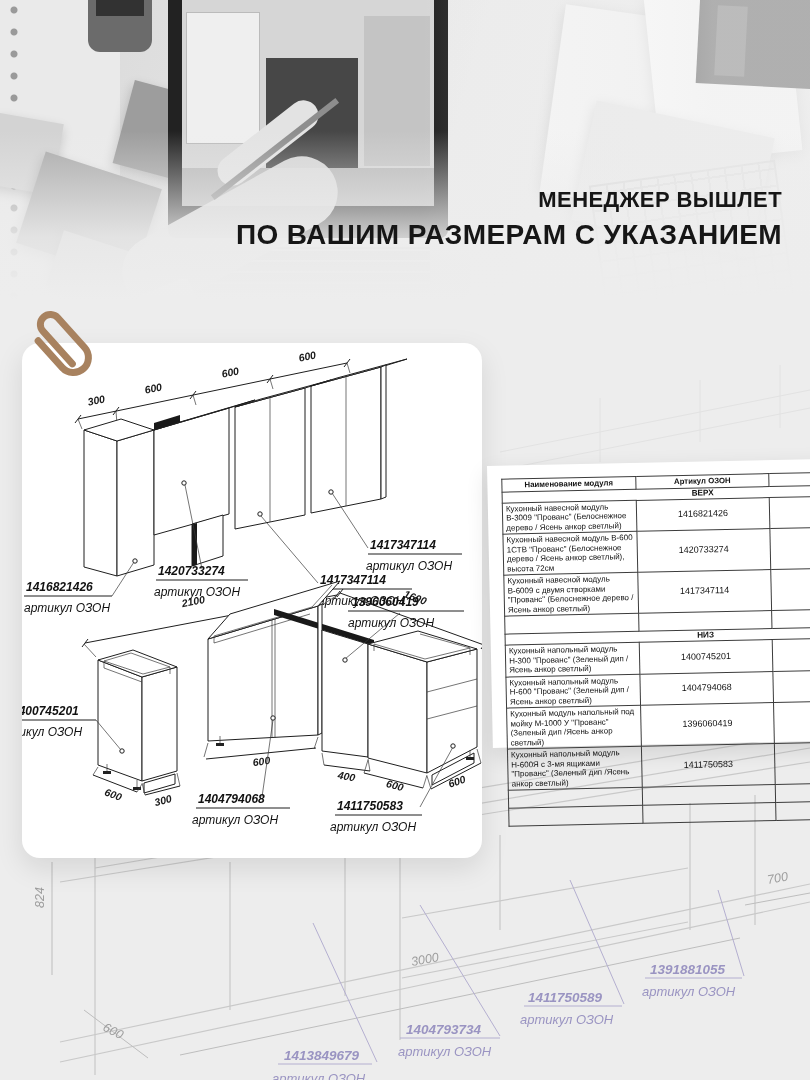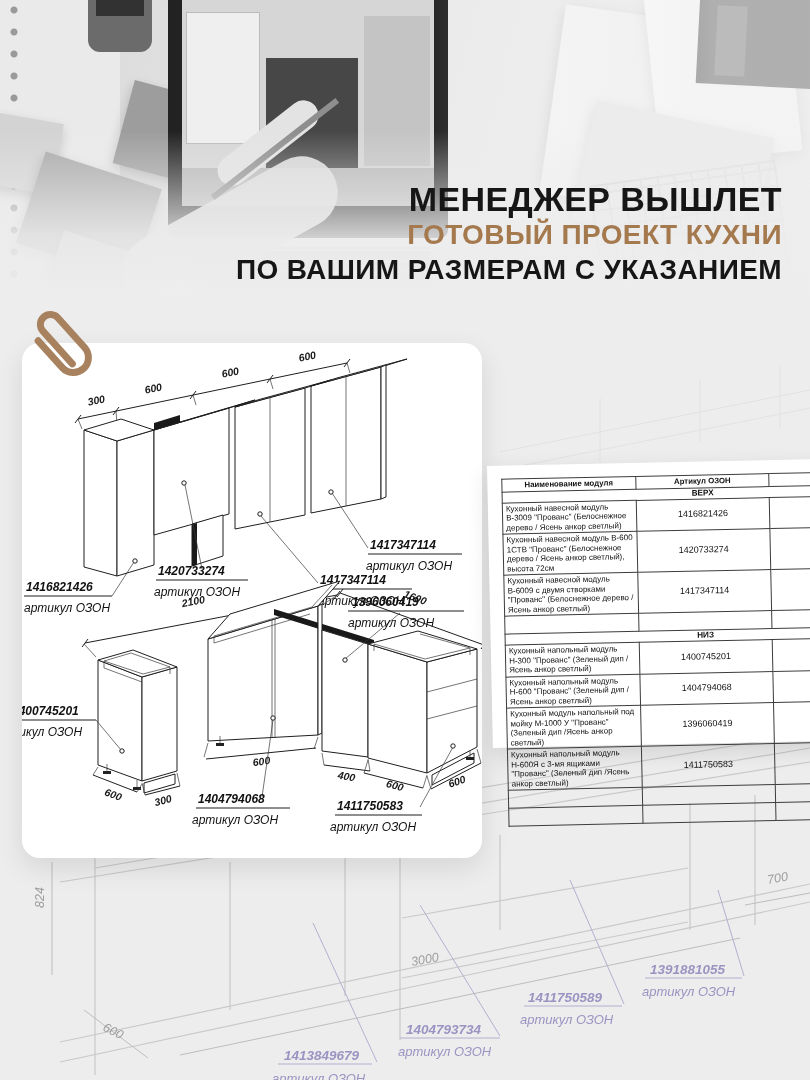--- a/index.html
+++ b/index.html
@@ -46,21 +46,21 @@
       background:repeating-linear-gradient(90deg,rgba(0,0,0,0) 0 15px,#c9c9c9 15px 17px),
                  repeating-linear-gradient(0deg,rgba(0,0,0,0) 0 15px,#c9c9c9 15px 17px);opacity:.65;}
   #dark-frame{left:698px;top:-6px;width:116px;height:92px;background:#3d3d3d;transform:rotate(3deg);}
   #frame-streak{left:716px;top:6px;width:30px;height:70px;background:#6e6e6e;transform:rotate(3deg);opacity:.7;}
   #hero-fade{left:0;top:0;width:810px;height:312px;background:
      linear-gradient(180deg,rgba(237,237,237,0) 42%,rgba(237,237,237,.85) 76%,#ededed 96%),
      linear-gradient(90deg,rgba(237,237,237,0) 52%,rgba(237,237,237,.65) 88%);}
   
   #headline{right:28px;top:182px;text-align:right;line-height:35px;color:#161616;
      font-weight:700;letter-spacing:.4px;}
-  #headline .l1{font-size:34px;}
+  #headline .l1{font-size:22px;}
   #headline .l2{font-size:28px;font-weight:800;}
   #headline .l3,#headline .l4{font-size:28px;}
   
   #card{left:22px;top:343px;width:460px;height:515px;background:#fff;border-radius:18px;
      box-shadow:0 10px 28px rgba(0,0,0,.10);overflow:hidden;}
   #clip{left:24px;top:298px;width:78px;height:84px;z-index:6;}
   svg text.dim{font-size:10.5px;font-style:italic;font-weight:600;fill:#1a1a1a;}
   svg text.art{font-size:12px;font-style:italic;font-weight:600;fill:#111;}
   svg text.cap{font-size:12px;font-style:italic;fill:#111;}
   svg .ln{stroke:#1f1f1f;stroke-width:1;fill:none;}
@@ -154,21 +154,20 @@
   </div>
   <div id="hand" class="abs"></div>
   <div id="finger" class="abs"></div>
   <div id="pencil" class="abs"></div>
   <div id="watch" class="abs"></div>
   <div id="hero-fade" class="abs"></div>
 </div>
 
 <div id="headline" class="abs z2">
   <div class="l1">МЕНЕДЖЕР ВЫШЛЕТ</div>
-  <div class="l2" style="color:#a5794e">ГОТОВЫЙ ПРОЕКТ КУХНИ</div>
   <div class="l3">ПО ВАШИМ РАЗМЕРАМ С УКАЗАНИЕМ</div>
 </div>
 
 <svg id="clip" class="abs" viewBox="0 0 78 84">
   <g transform="rotate(-42 39 42)">
     <path d="M30,66 V22 a10,10 0 0 1 20,0 V62 a15,15 0 0 1 -30,0 V26" fill="none" stroke="#a8825f" stroke-width="7" stroke-linecap="round"></path>
   </g>
 </svg>
 
 <div id="card" class="abs z2">

